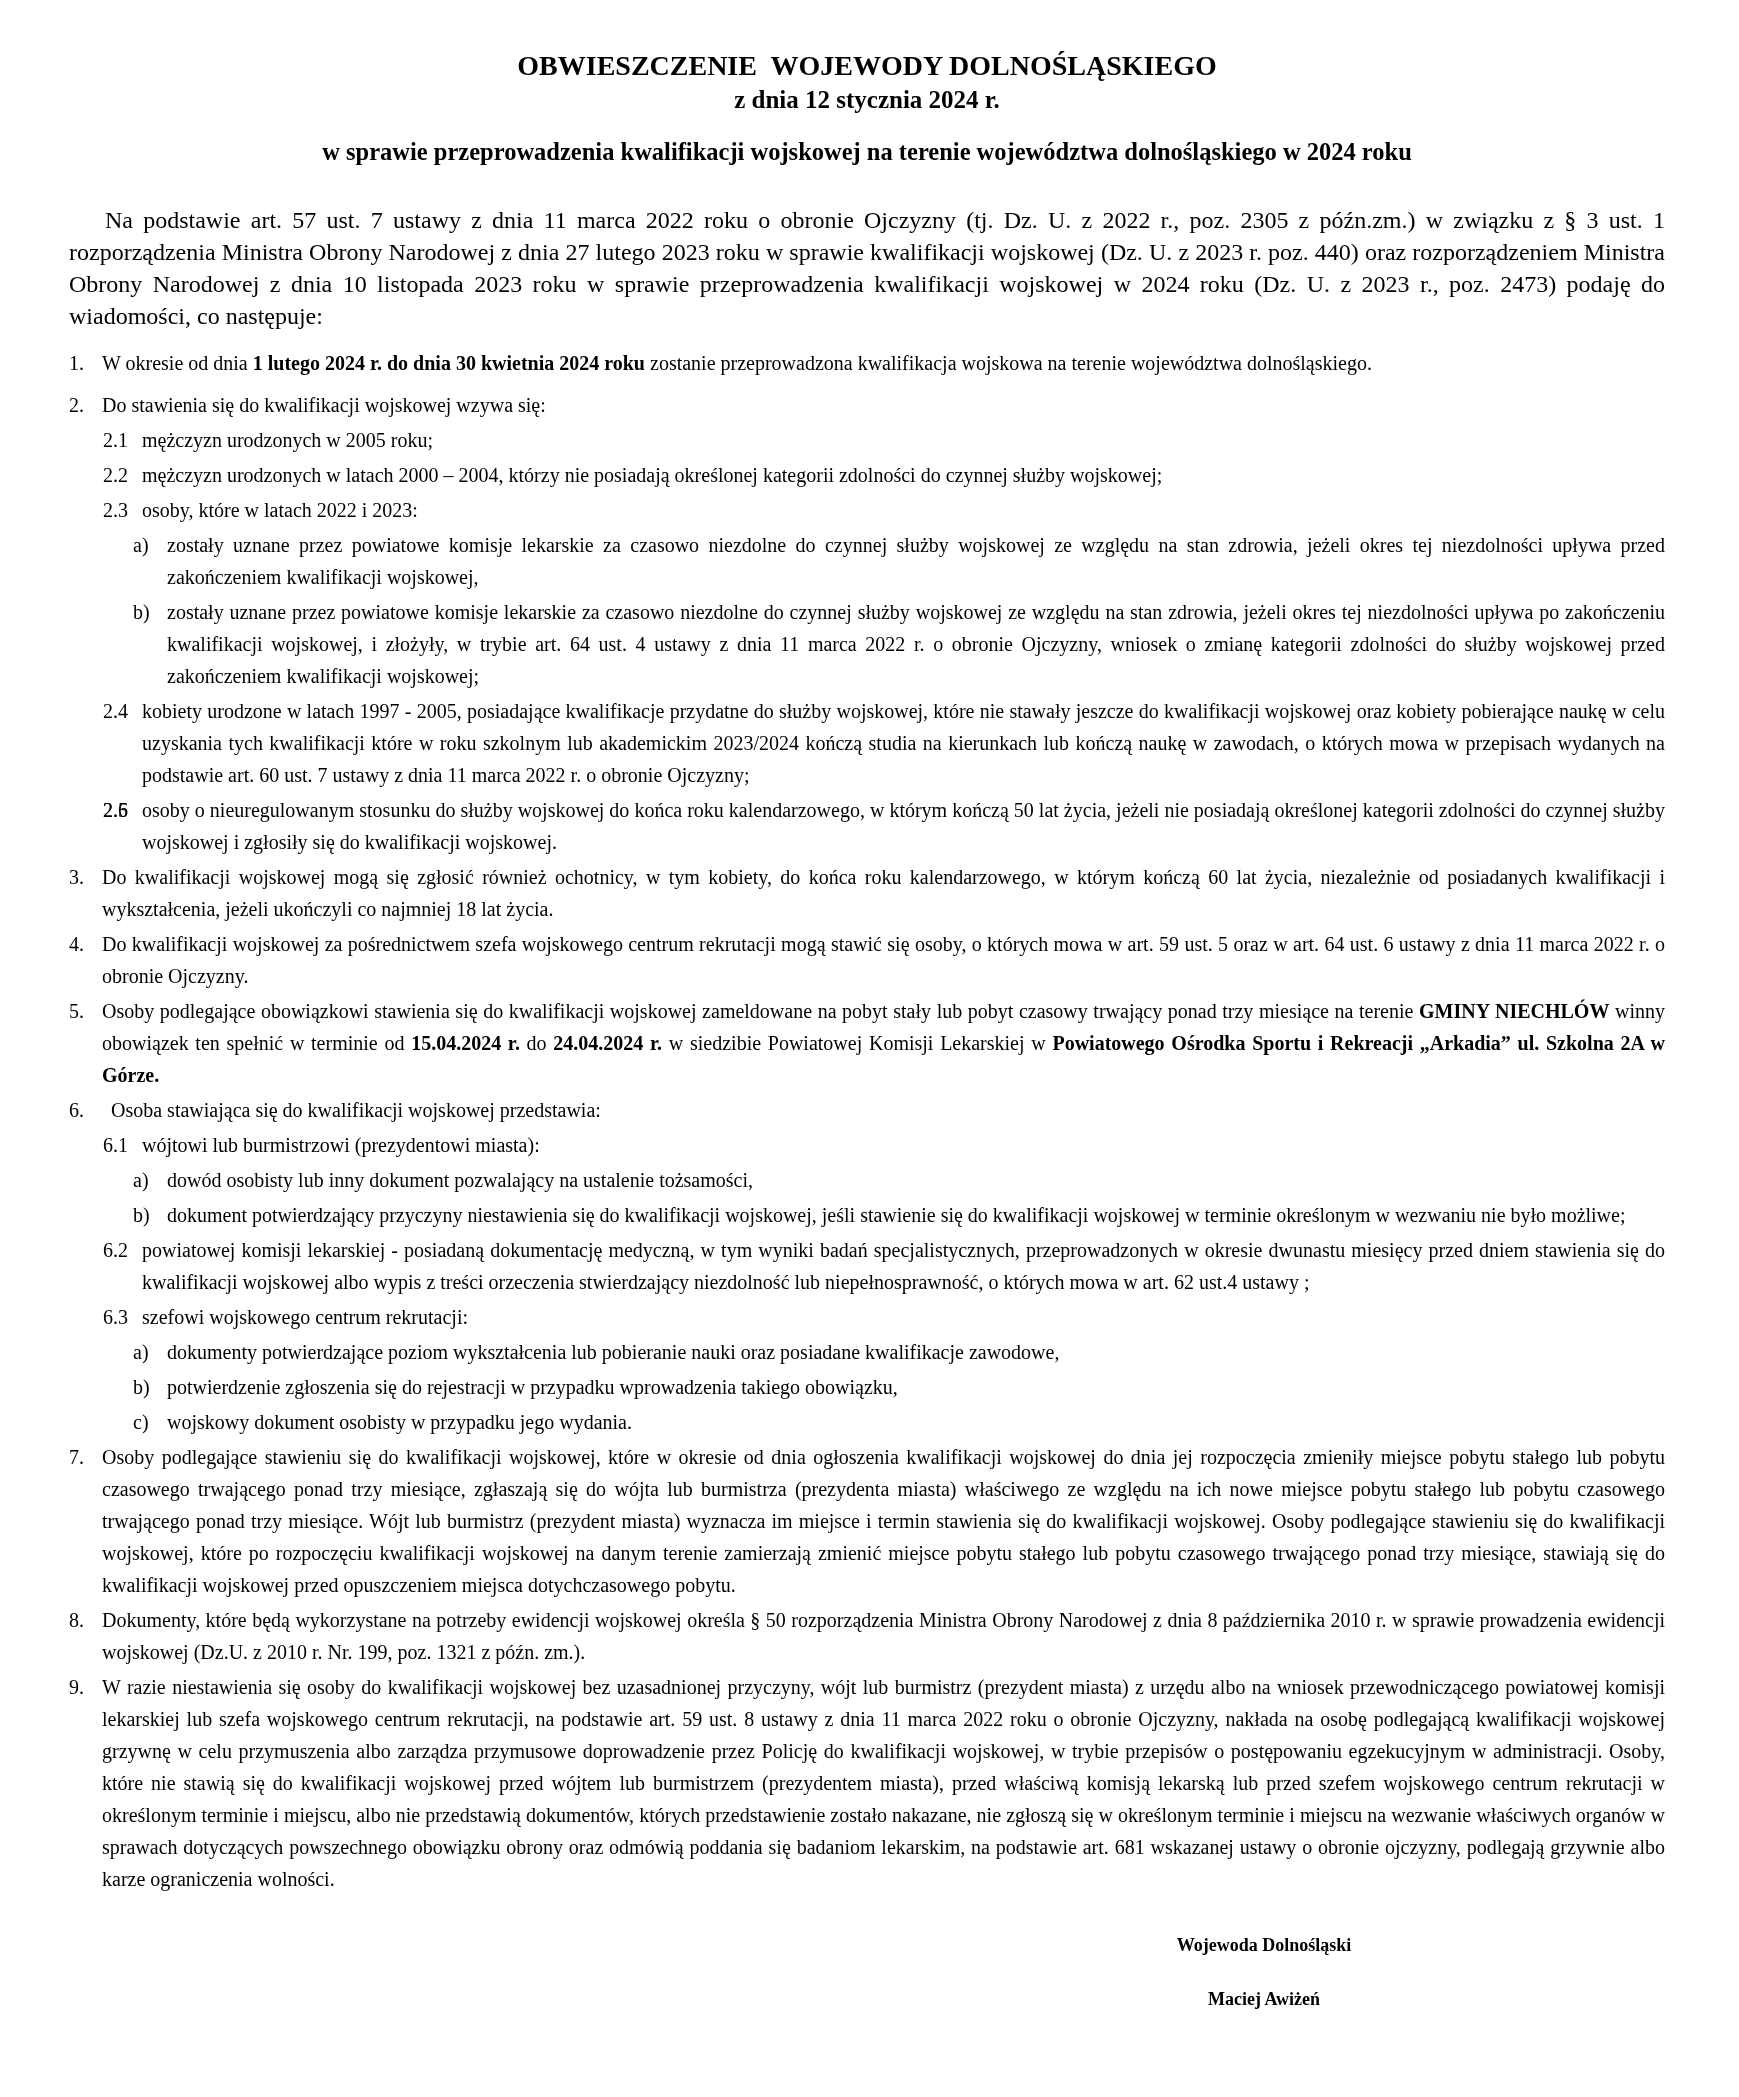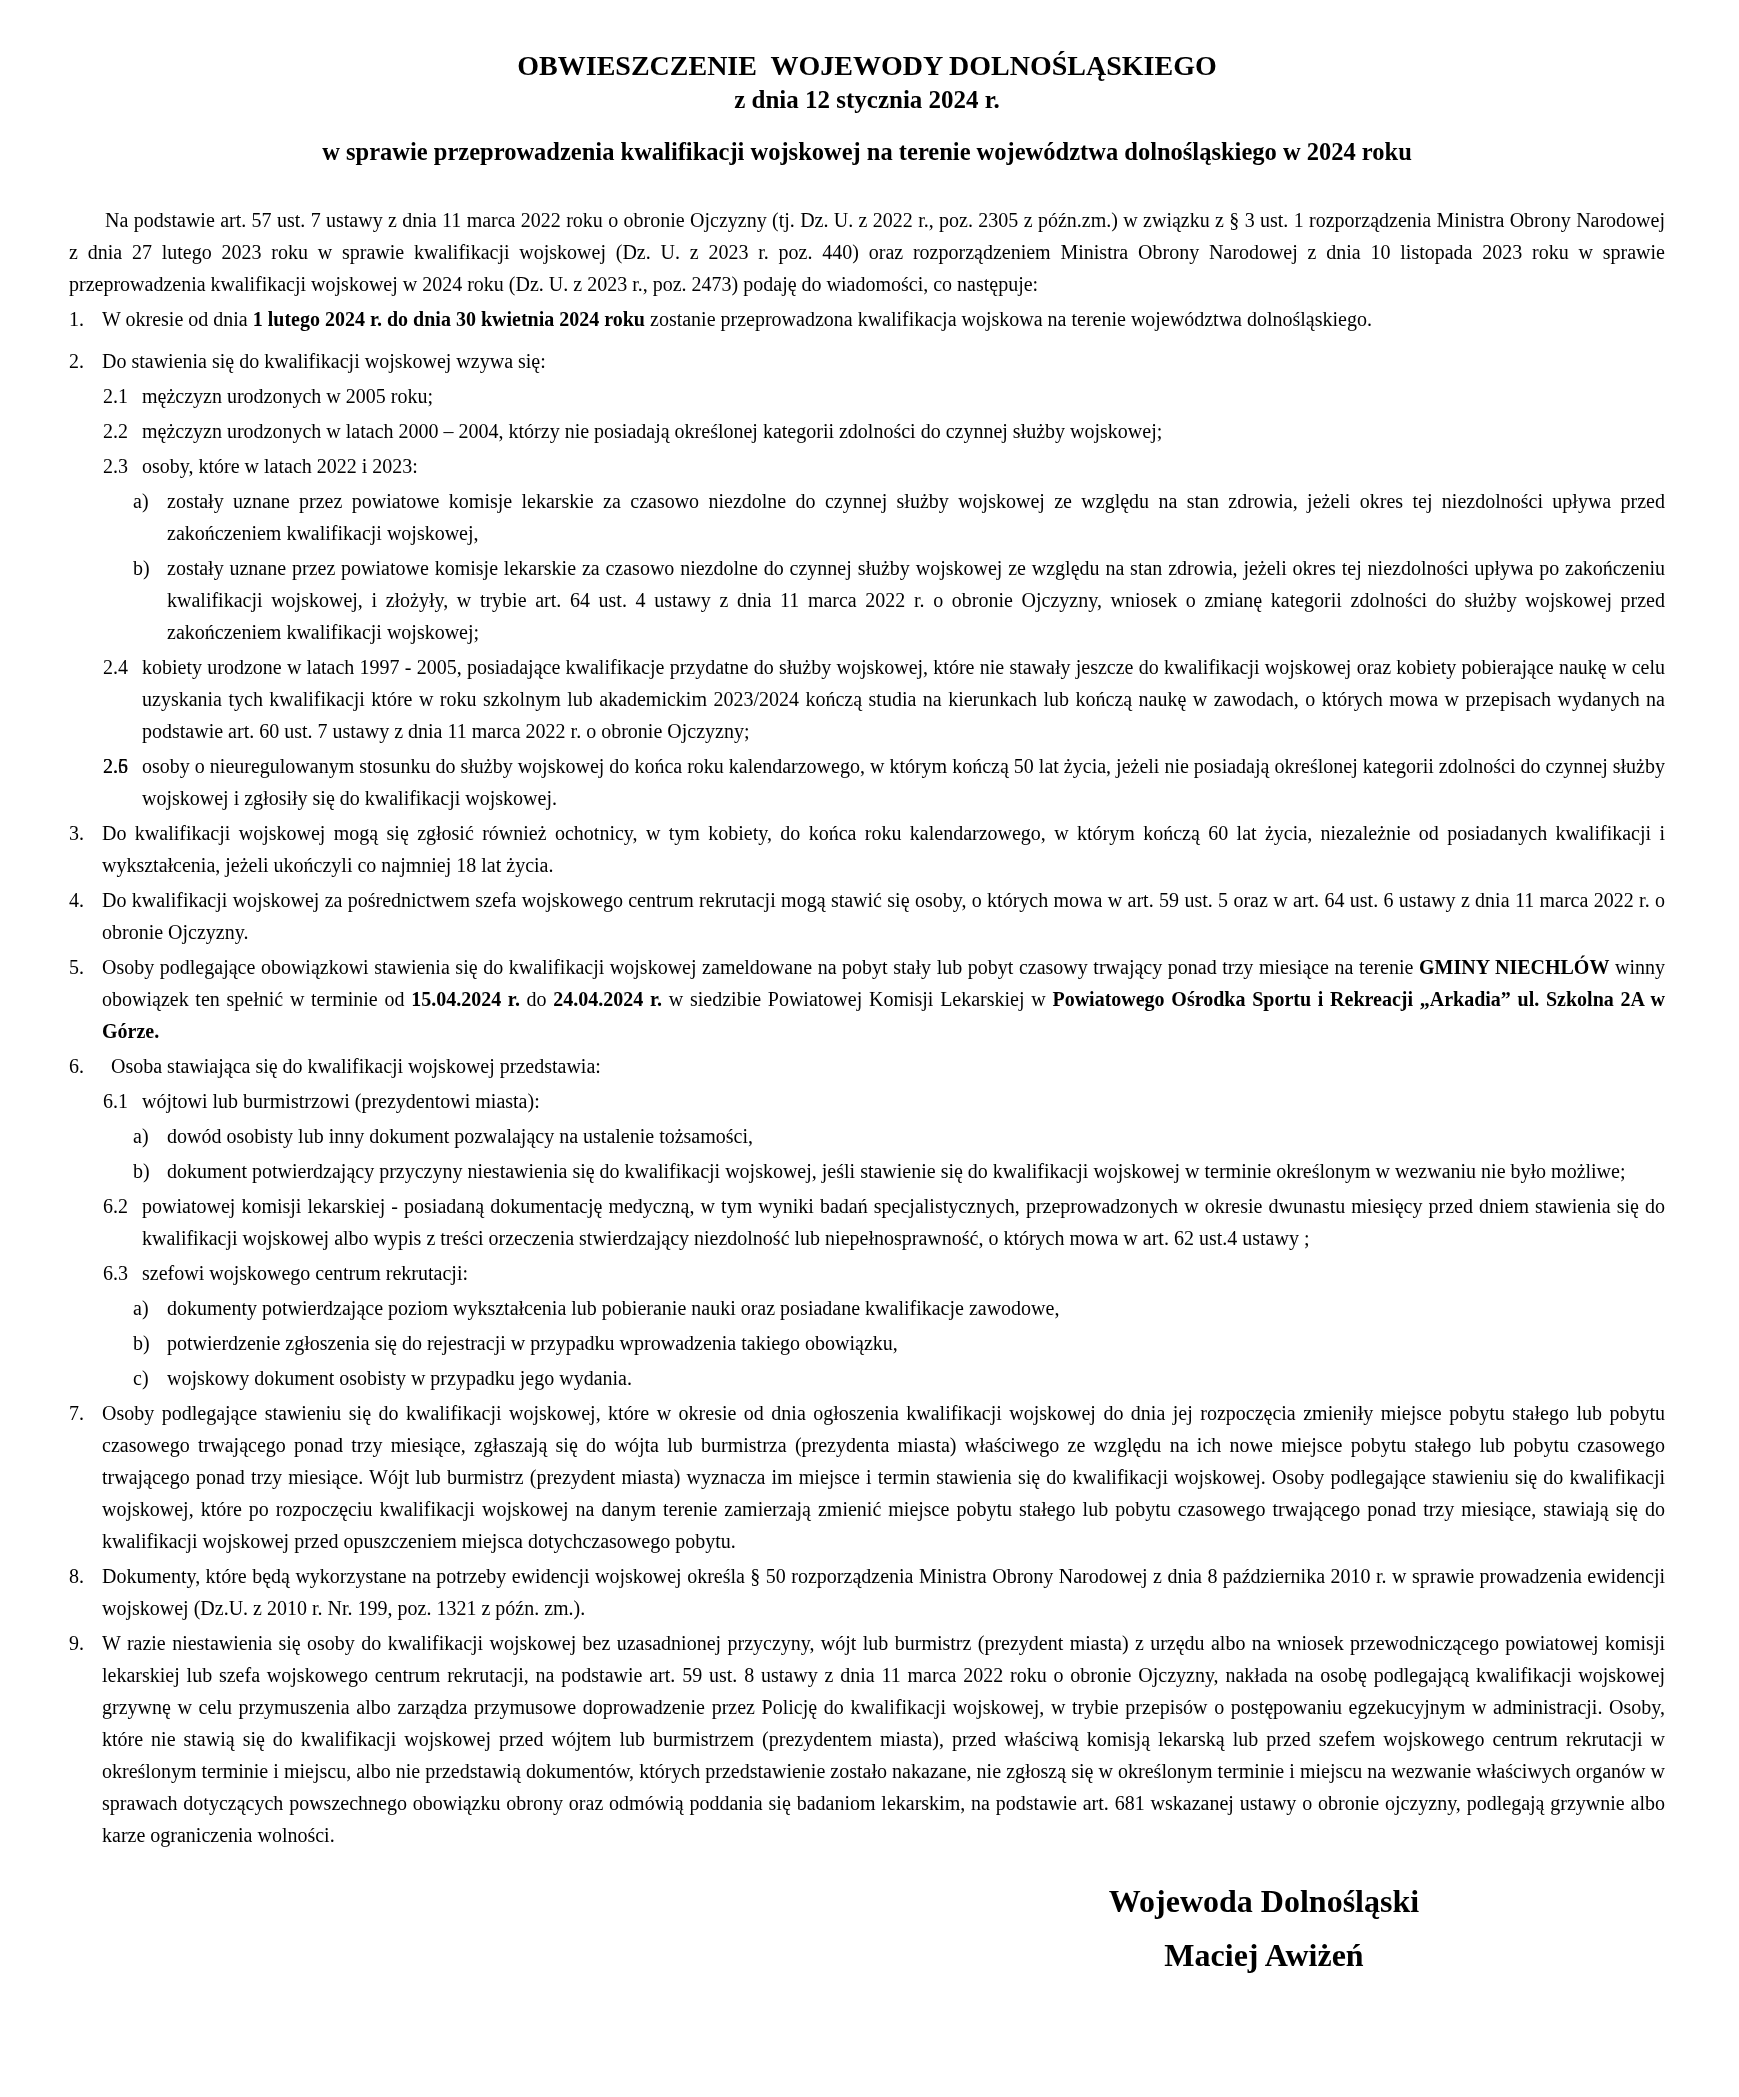--- a/index.html
+++ b/index.html
@@ -23,22 +23,22 @@
   .doc-date {
     text-align: center; font-weight: bold;
     font-size: 25px; line-height: 33px;
   }
   .doc-subject {
     text-align: center; font-weight: bold;
     font-size: 24.5px; line-height: 33px;
     margin-top: 19px;
   }
   .intro {
-    margin: 36px 0 3px 0;
-    font-size: 20px; line-height: 32px;
+    margin: 36px 0 15px 0;
+    font-size: 24px; line-height: 32px;
     text-align: justify;
     text-indent: 36px;
   }
   .li {
     position: relative;
     font-size: 20px; line-height: 32px;
     text-align: justify;
     margin-bottom: 3px;
   }
   .li .num { position: absolute; left: 0; top: 0; white-space: pre; }
@@ -48,21 +48,21 @@
   .l3 { margin-left: 64px; padding-left: 34px; }
   .mb-lg { margin-bottom: 10.4px; }
   b { font-weight: bold; }
   .signature {
     margin-top: 34px;
     margin-left: auto;
     margin-right: 178px;
     width: 446px;
     text-align: center;
     font-weight: bold;
-    font-size: 32px; line-height: 32px;
+    font-size: 18px; line-height: 32px;
   }
   .signature .sig-name { margin-top: 21.6px; }
 </style>
 </head>
 <body>
 
 <div class="page">
 
   <h1 class="doc-title">OBWIESZCZENIE  WOJEWODY DOLNOŚLĄSKIEGO</h1>
   <div class="doc-date">z dnia 12 stycznia 2024 r.</div>

